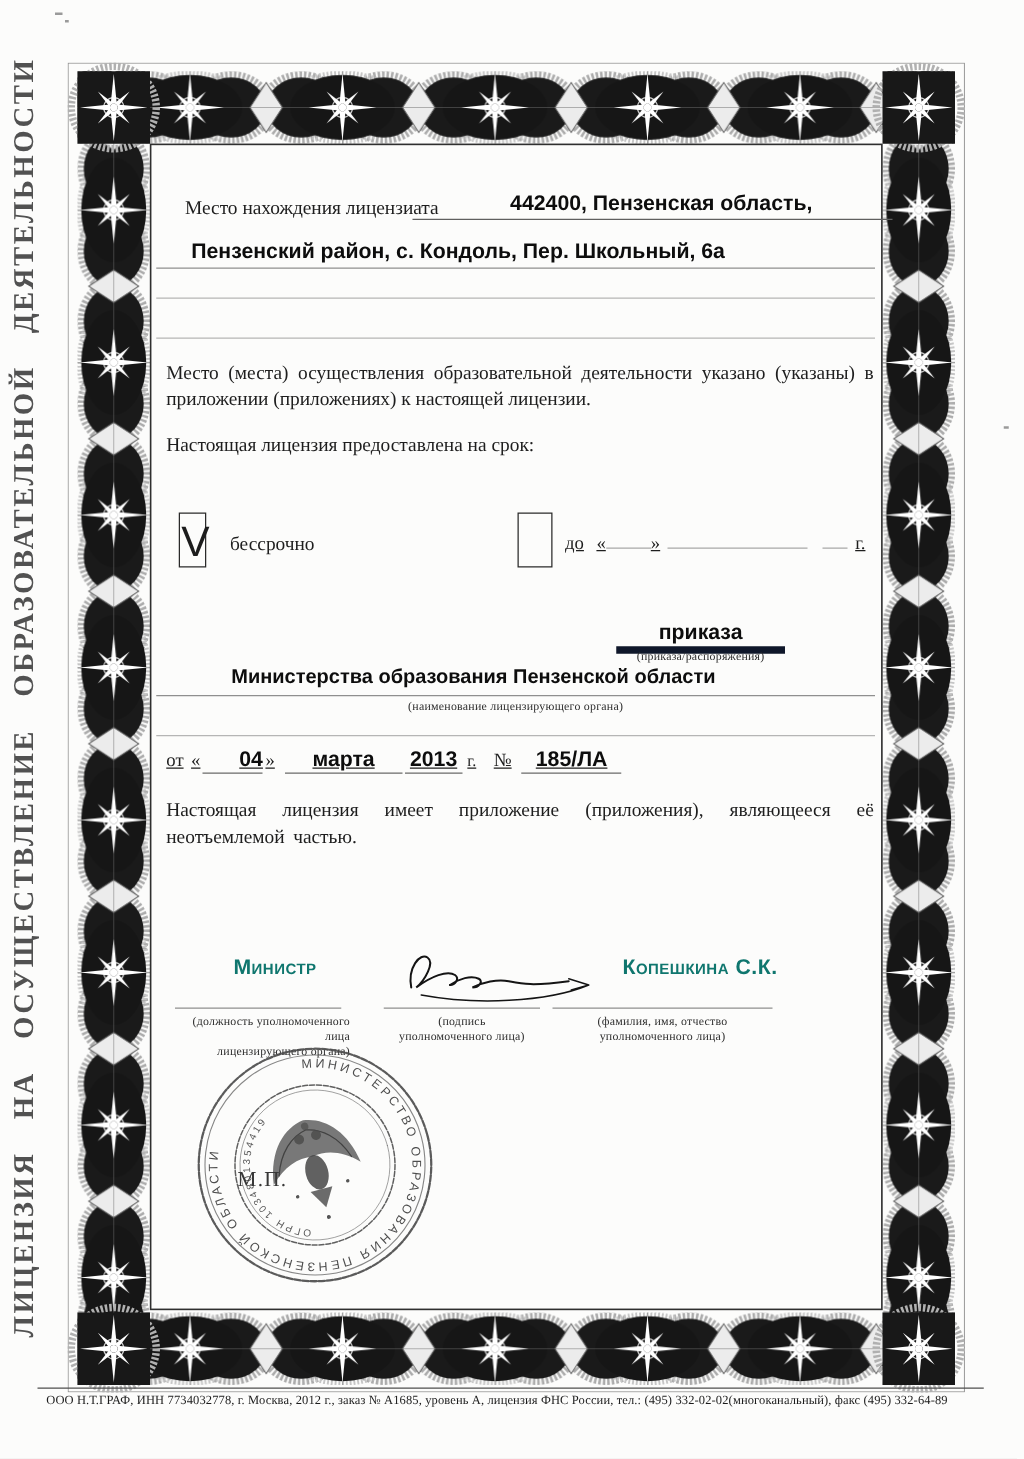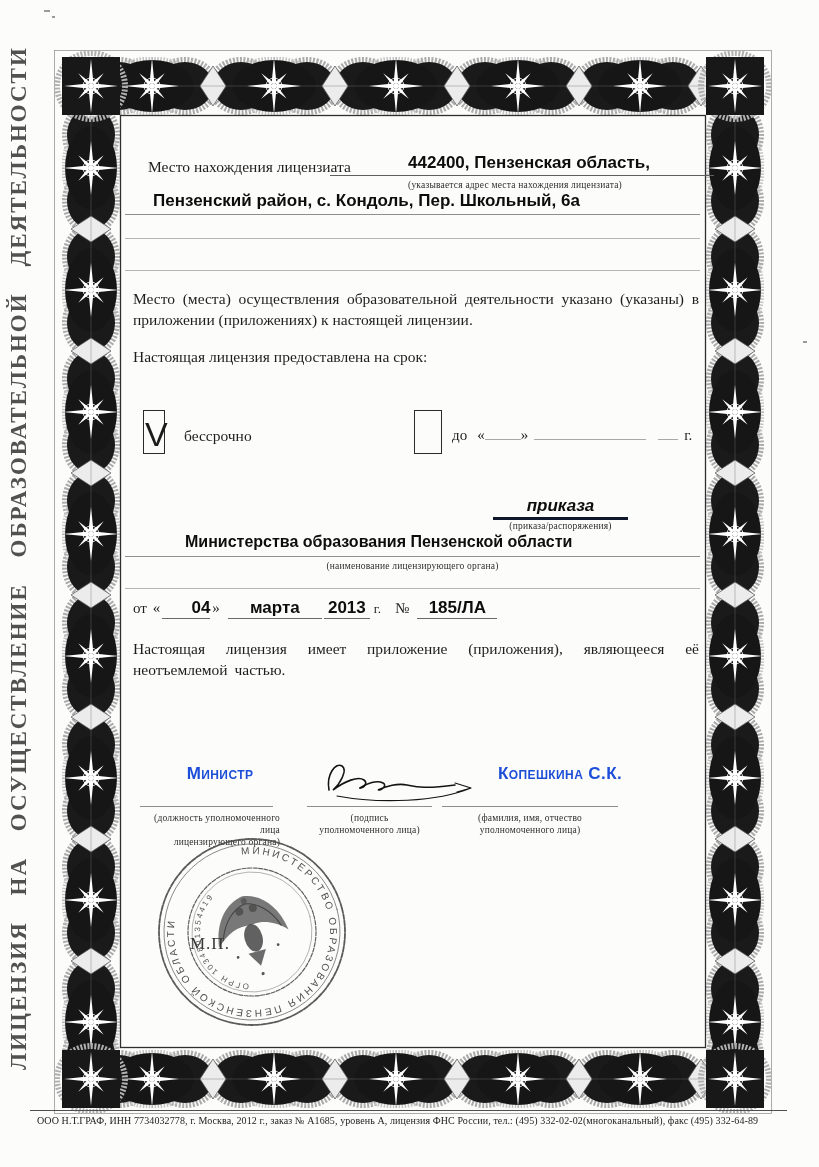--- a/index.html
+++ b/index.html
@@ -13,25 +13,25 @@
   .rule.dark{border-bottom-color:#4f4f4f;}
   .rule.faint{border-bottom-color:#b5b5b5;}
   .para{position:absolute;width:566px;font-size:15.5px;line-height:21px;text-align:justify;}
   .sidetitle{position:absolute;left:6px;top:1070px;width:952px;height:42px;
              transform-origin:0 0;transform:rotate(-90deg);
              font-family:"Liberation Serif",serif;font-weight:bold;font-size:23px;
              letter-spacing:2px;word-spacing:18px;color:#3a3a3a;white-space:nowrap;opacity:.88;}
   .checkbox{position:absolute;border:1.6px solid #2a2a2a;background:transparent;}
   .vmark{position:absolute;left:1px;top:6px;font-family:"Liberation Sans",sans-serif;
          font-size:34px;font-weight:400;color:#1c1c1c;line-height:34px;}
-  .row{position:absolute;display:flex;align-items:baseline;font-size:15px;}
+  .row{position:absolute;display:flex;align-items:baseline;font-size:15px;text-decoration:underline;}
   .dl{display:inline-block;border-bottom:1px solid #6a6a6a;text-align:center;}
   .dl.faint{border-bottom-color:#a8a8a8;}
   .smallcaps{font-variant-caps:small-caps;font-family:"Liberation Sans",sans-serif;
-             font-weight:700;font-size:17px;color:#1d4ed8;letter-spacing:.4px;}
+             font-weight:700;font-size:17px;color:#0f766e;letter-spacing:.4px;}
   .speck{position:absolute;background:#9a9a9a;}
   .footer{position:absolute;left:37px;top:1115px;width:760px;font-size:10px;color:#1c1c1c;
           letter-spacing:.1px;white-space:nowrap;}
 </style>
 </head>
 <body>
 
 <div class="page">
 
   <svg class="abs" style="left:54px;top:50px;" width="718" height="1064" viewBox="0 0 718 1064">
@@ -105,21 +105,20 @@
       <use href="#star8" transform="translate(681,1029)"></use>
     </g>
 
     <rect x="66.5" y="65.5" width="585" height="932" fill="none" stroke="#2f2f2f" stroke-width="1.3"></rect>
   </svg>
 
   <div class="sidetitle">ЛИЦЕНЗИЯ НА ОСУЩЕСТВЛЕНИЕ ОБРАЗОВАТЕЛЬНОЙ ДЕЯТЕЛЬНОСТИ</div>
 
   <div class="abs serif" style="left:148px;top:158px;">Место нахождения лицензиата</div>
   <div class="abs boldval" style="left:330px;top:153px;width:370px;border-bottom:1px solid #5f5f5f;padding-left:14px;padding-bottom:2px;text-align:center;">442400, Пензенская область,</div>
-  <div class="abs cap" style="left:330px;top:179px;width:370px;">(указывается адрес места нахождения лицензиата)</div>
   <div class="abs boldval" style="left:125px;top:191px;width:575px;padding-left:28px;">Пензенский район, с. Кондоль, Пер. Школьный, 6а</div>
 
   <div class="rule" style="left:125px;top:214px;width:575px;"></div>
   <div class="rule faint" style="left:125px;top:238px;width:575px;"></div>
   <div class="rule faint" style="left:125px;top:270px;width:575px;"></div>
 
   <div class="para" style="left:133px;top:288px;">Место (места) осуществления образовательной деятельности указано (указаны) в приложении (приложениях) к настоящей лицензии.</div>
 
   <div class="abs serif" style="left:133px;top:348px;">Настоящая лицензия предоставлена на срок:</div>
 
@@ -132,21 +131,21 @@
   <div class="row" style="left:452px;top:427px;">
     <span>до</span>
     <span style="margin-left:10px;">«</span>
     <span class="dl faint" style="width:36px;"></span>
     <span>»</span>
     <span class="dl faint" style="width:112px;margin-left:6px;"></span>
     <span class="dl faint" style="width:20px;margin-left:12px;"></span>
     <span style="margin-left:6px;">г.</span>
   </div>
 
-  <div class="abs boldval" style="left:493px;top:496px;width:135px;text-align:center;border-bottom:3px solid #0f172a;padding-bottom:1px;font-style:italic;">приказа</div>
+  <div class="abs boldval" style="left:493px;top:496px;width:135px;text-align:center;border-bottom:6px solid #0f172a;padding-bottom:1px;">приказа</div>
   <div class="abs cap" style="left:493px;top:520px;width:135px;">(приказа/распоряжения)</div>
 
   <div class="abs boldval" style="left:125px;top:533px;width:575px;padding-left:60px;font-size:16px;">Министерства образования Пензенской области</div>
   <div class="rule" style="left:125px;top:556px;width:575px;"></div>
   <div class="abs cap" style="left:125px;top:560px;width:575px;">(наименование лицензирующего органа)</div>
 
   <div class="rule faint" style="left:125px;top:588px;width:575px;"></div>
 
   <div class="row" style="left:133px;top:598px;">
     <span>от</span>

